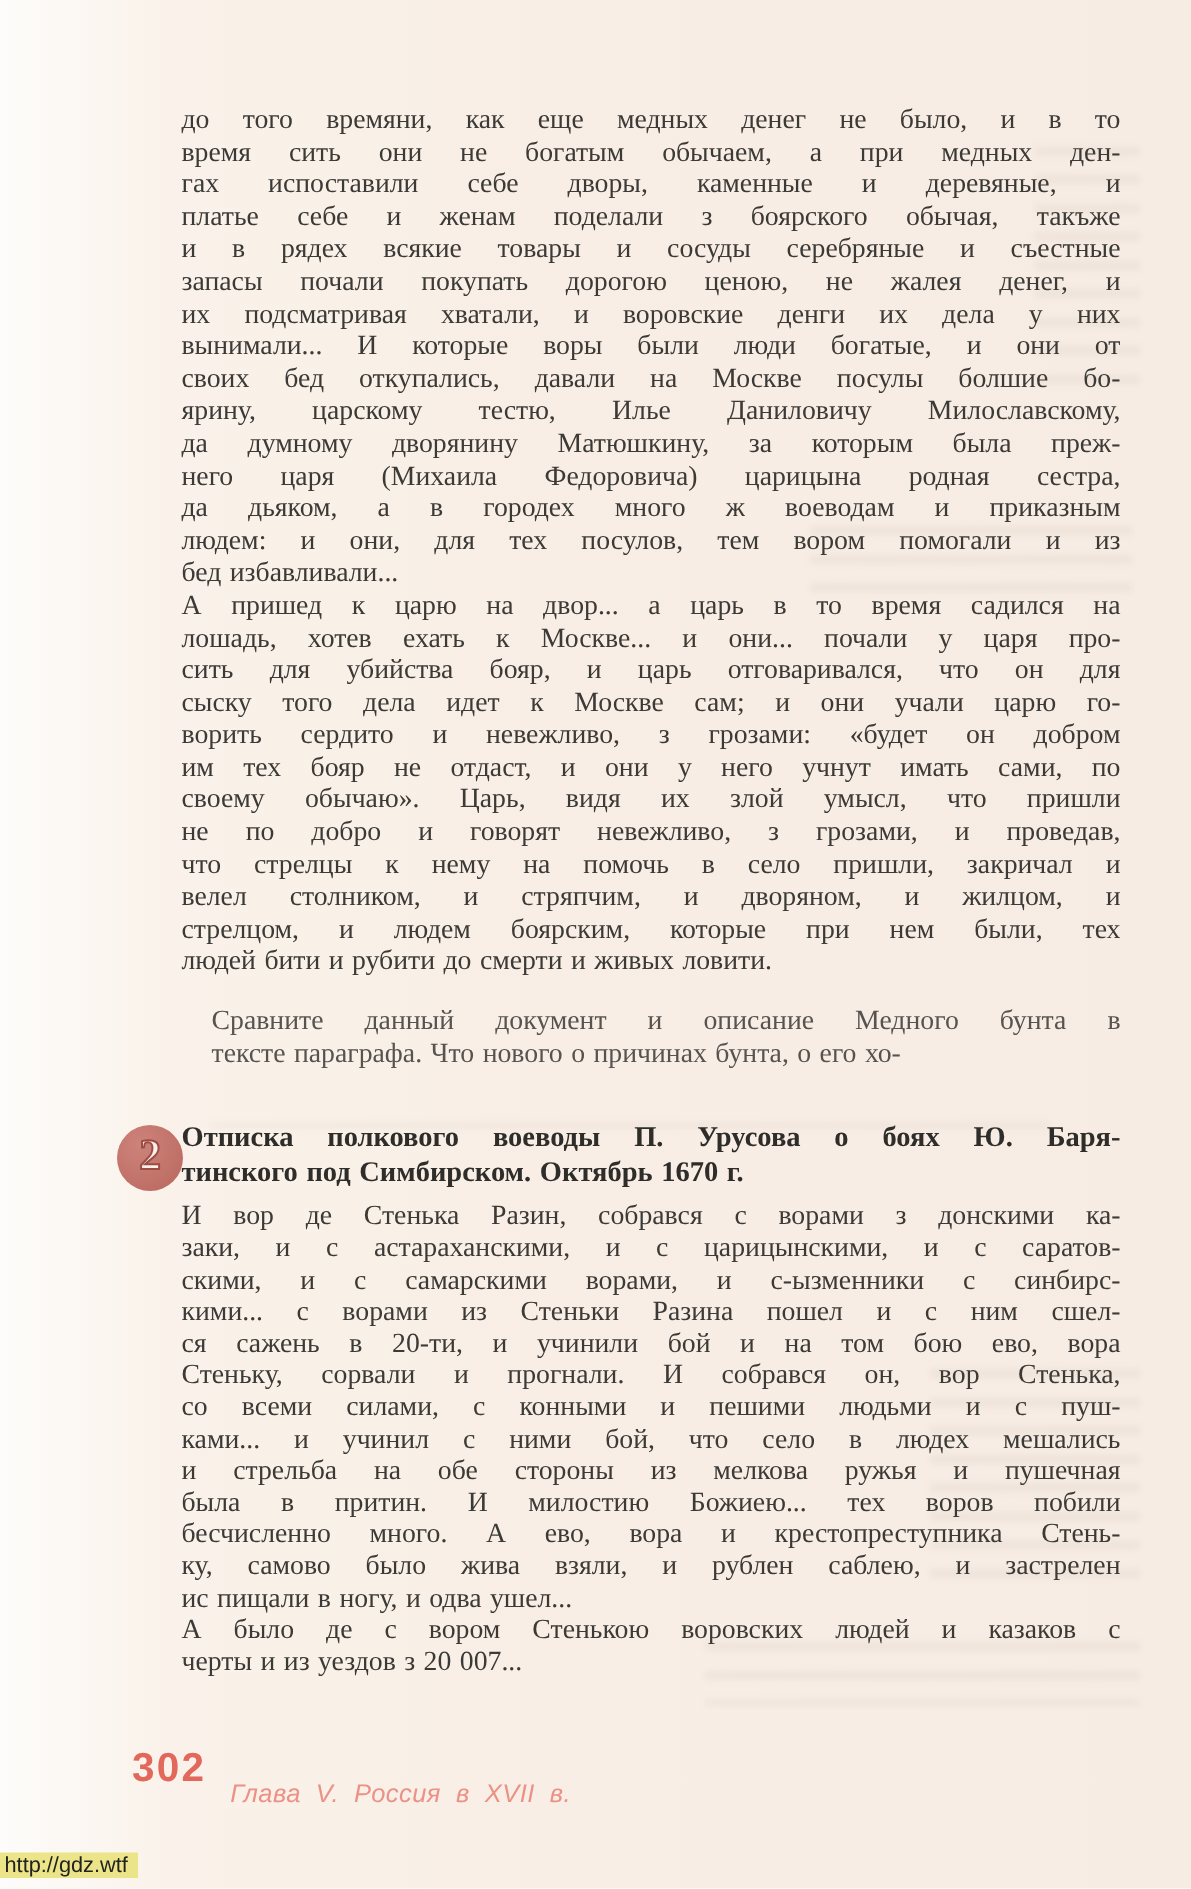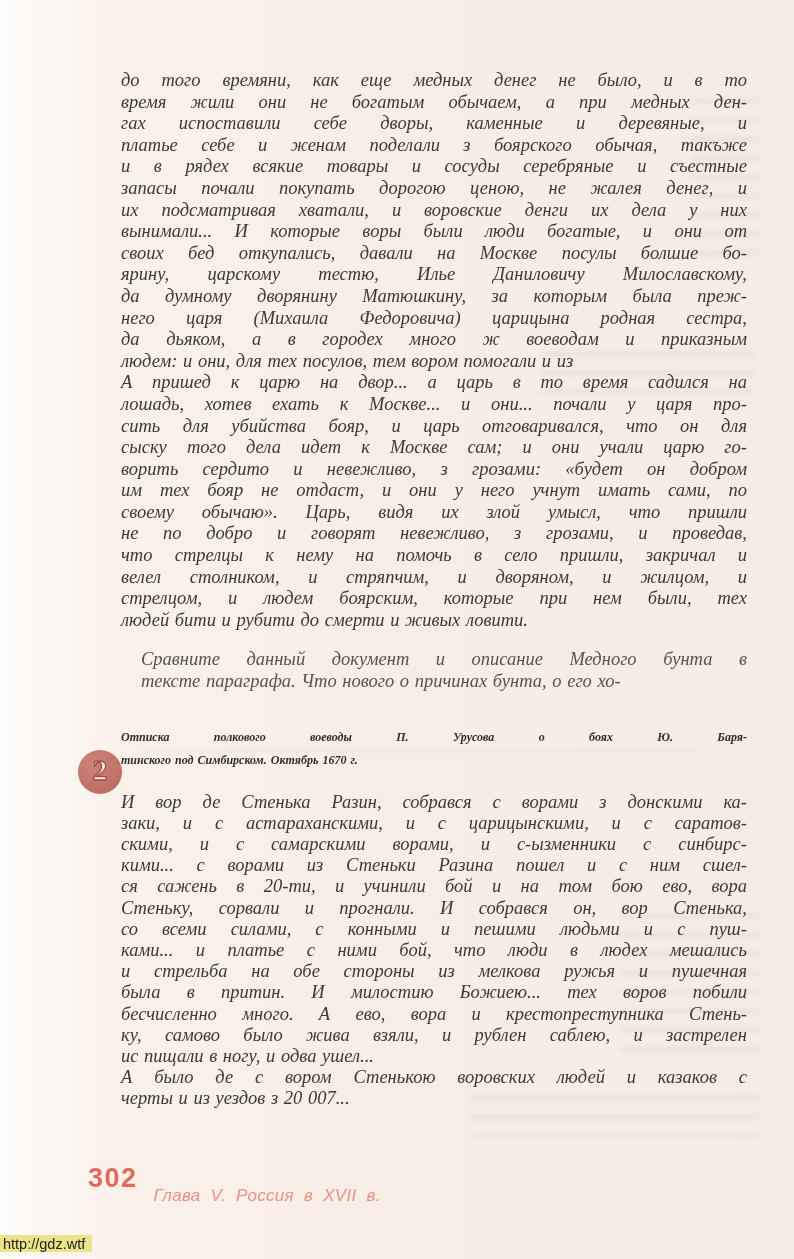--- a/index.html
+++ b/index.html
@@ -10,28 +10,28 @@
     font-family:"Liberation Serif",serif;
   }
   
   #column{
     position:absolute;left:121px;top:70px;width:626px;
     color:#3c3a37;font-size:18.5px;line-height:21.6px;
   }
   .para{margin:0;}
   .line{
     text-align:justify;text-align-last:justify;
-    white-space:normal;word-spacing:1px;font-style:italic;
+    white-space:normal;word-spacing:1px;
   }
   .para .line:last-child,.q-block .line:last-child,.heading .line:last-child{text-align-last:left;}
   .q-block{margin-top:18px;color:#565350;margin-left:20px;}
   
   .doc2-head{margin-top:33px;}
-  .heading{font-weight:bold;color:#2f2d2a;font-size:12px;line-height:23px;}
-  .doc2-body{margin-top:20px;line-height:21.2px;}
+  .heading{font-weight:bold;color:#2f2d2a;font-size:19px;line-height:23px;}
+  .doc2-body{margin-top:8px;line-height:21.2px;}
   
   #badge{
     position:absolute;left:78px;top:750px;width:44px;height:44px;border-radius:50%;
     background:radial-gradient(circle at 35% 30%,#cd837a,#bf6f66 70%,#b5665e 100%);
     display:flex;align-items:center;justify-content:center;
   }
   #badge span{
     font-family:"Liberation Serif",serif;font-weight:bold;font-size:29px;
     color:#f9f1e9;-webkit-text-stroke:1.3px #9c4c44;line-height:1;padding-bottom:3px;
   }
@@ -65,33 +65,34 @@
   <div class="bleed" id="bleed1"></div>
   <div class="bleed" id="bleed2"></div>
   <div class="bleed" id="bleed3"></div>
   <div class="bleed" id="bleed4"></div>
   <div class="bleed" id="bleed5"></div>
 
   <div id="column">
 
     <div class="para">
         <div class="line">до того времяни, как еще медных денег не было, и в то</div>
-        <div class="line">время жили они не богатым обычаем, а при медных ден-</div>
+        <div class="line">время сить они не богатым обычаем, а при медных ден-</div>
         <div class="line">гах испоставили себе дворы, каменные и деревяные, и</div>
         <div class="line">платье себе и женам поделали з боярского обычая, такъже</div>
         <div class="line">и в рядех всякие товары и сосуды серебряные и съестные</div>
         <div class="line">запасы почали покупать дорогою ценою, не жалея денег, и</div>
         <div class="line">их подсматривая хватали, и воровские денги их дела у них</div>
         <div class="line">вынимали... И которые воры были люди богатые, и они от</div>
         <div class="line">своих бед откупались, давали на Москве посулы болшие бо-</div>
         <div class="line">ярину, царскому тестю, Илье Даниловичу Милославскому,</div>
         <div class="line">да думному дворянину Матюшкину, за которым была преж-</div>
         <div class="line">него царя (Михаила Федоровича) царицына родная сестра,</div>
         <div class="line">да дьяком, а в городех много ж воеводам и приказным</div>
         <div class="line">людем: и они, для тех посулов, тем вором помогали и из</div>
+        <div class="line">бед избавливали...</div>
       </div>
 
     <div class="para">
         <div class="line">А пришед к царю на двор... а царь в то время садился на</div>
         <div class="line">лошадь, хотев ехать к Москве... и они... почали у царя про-</div>
         <div class="line">сить для убийства бояр, и царь отговаривался, что он для</div>
         <div class="line">сыску того дела идет к Москве сам; и они учали царю го-</div>
         <div class="line">ворить сердито и невежливо, з грозами: «будет он добром</div>
         <div class="line">им тех бояр не отдаст, и они у него учнут имать сами, по</div>
         <div class="line">своему обычаю». Царь, видя их злой умысл, что пришли</div>
@@ -113,21 +114,21 @@
       </div>
 
     <div class="doc2-body para">
         <div class="line">И вор де Стенька Разин, собрався с ворами з донскими ка-</div>
         <div class="line">заки, и с астараханскими, и с царицынскими, и с саратов-</div>
         <div class="line">скими, и с самарскими ворами, и с-ызменники с синбирс-</div>
         <div class="line">кими... с ворами из Стеньки Разина пошел и с ним сшел-</div>
         <div class="line">ся сажень в 20-ти, и учинили бой и на том бою ево, вора</div>
         <div class="line">Стеньку, сорвали и прогнали. И собрався он, вор Стенька,</div>
         <div class="line">со всеми силами, с конными и пешими людьми и с пуш-</div>
-        <div class="line">ками... и платье с ними бой, что люди в людех мешались</div>
+        <div class="line">ками... и учинил с ними бой, что село в людех мешались</div>
         <div class="line">и стрельба на обе стороны из мелкова ружья и пушечная</div>
         <div class="line">была в притин. И милостию Божиею... тех воров побили</div>
         <div class="line">бесчисленно много. А ево, вора и крестопреступника Стень-</div>
         <div class="line">ку, самово было жива взяли, и рублен саблею, и застрелен</div>
         <div class="line">ис пищали в ногу, и одва ушел...</div>
       </div>
 
     <div class="doc2-body para" style="margin-top:0">
         <div class="line">А было де с вором Стенькою воровских людей и казаков с</div>
         <div class="line">черты и из уездов з 20 007...</div>

